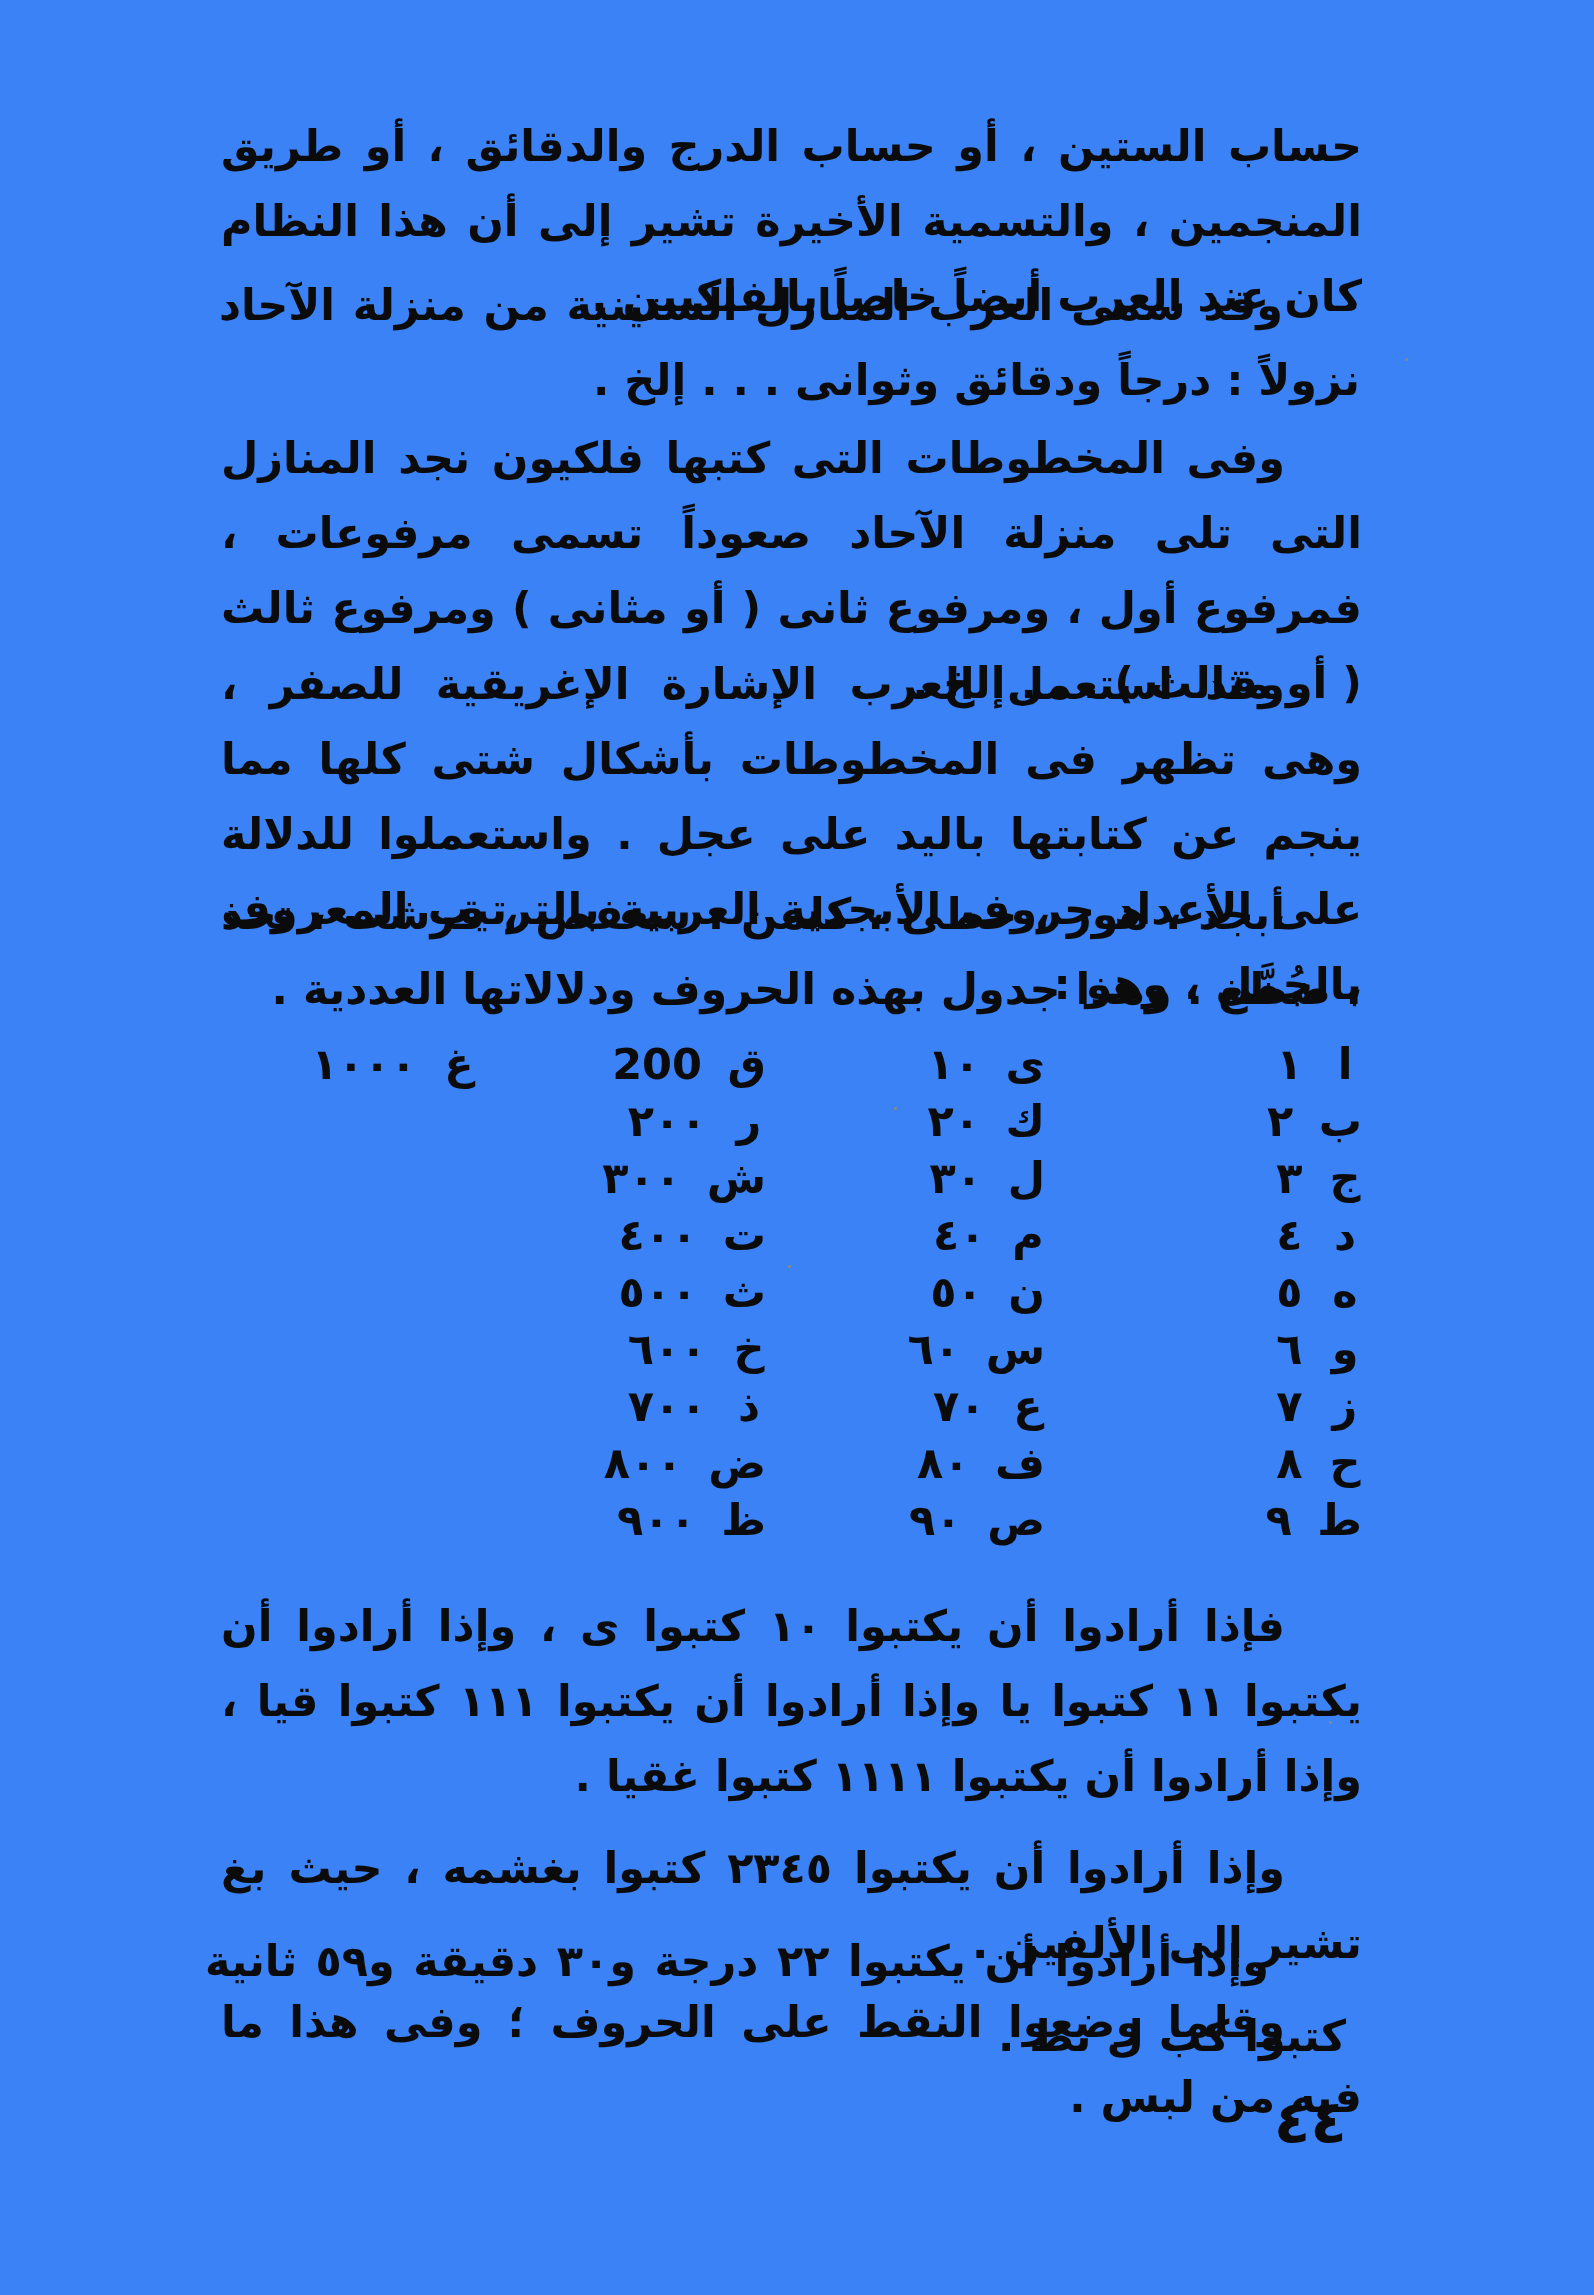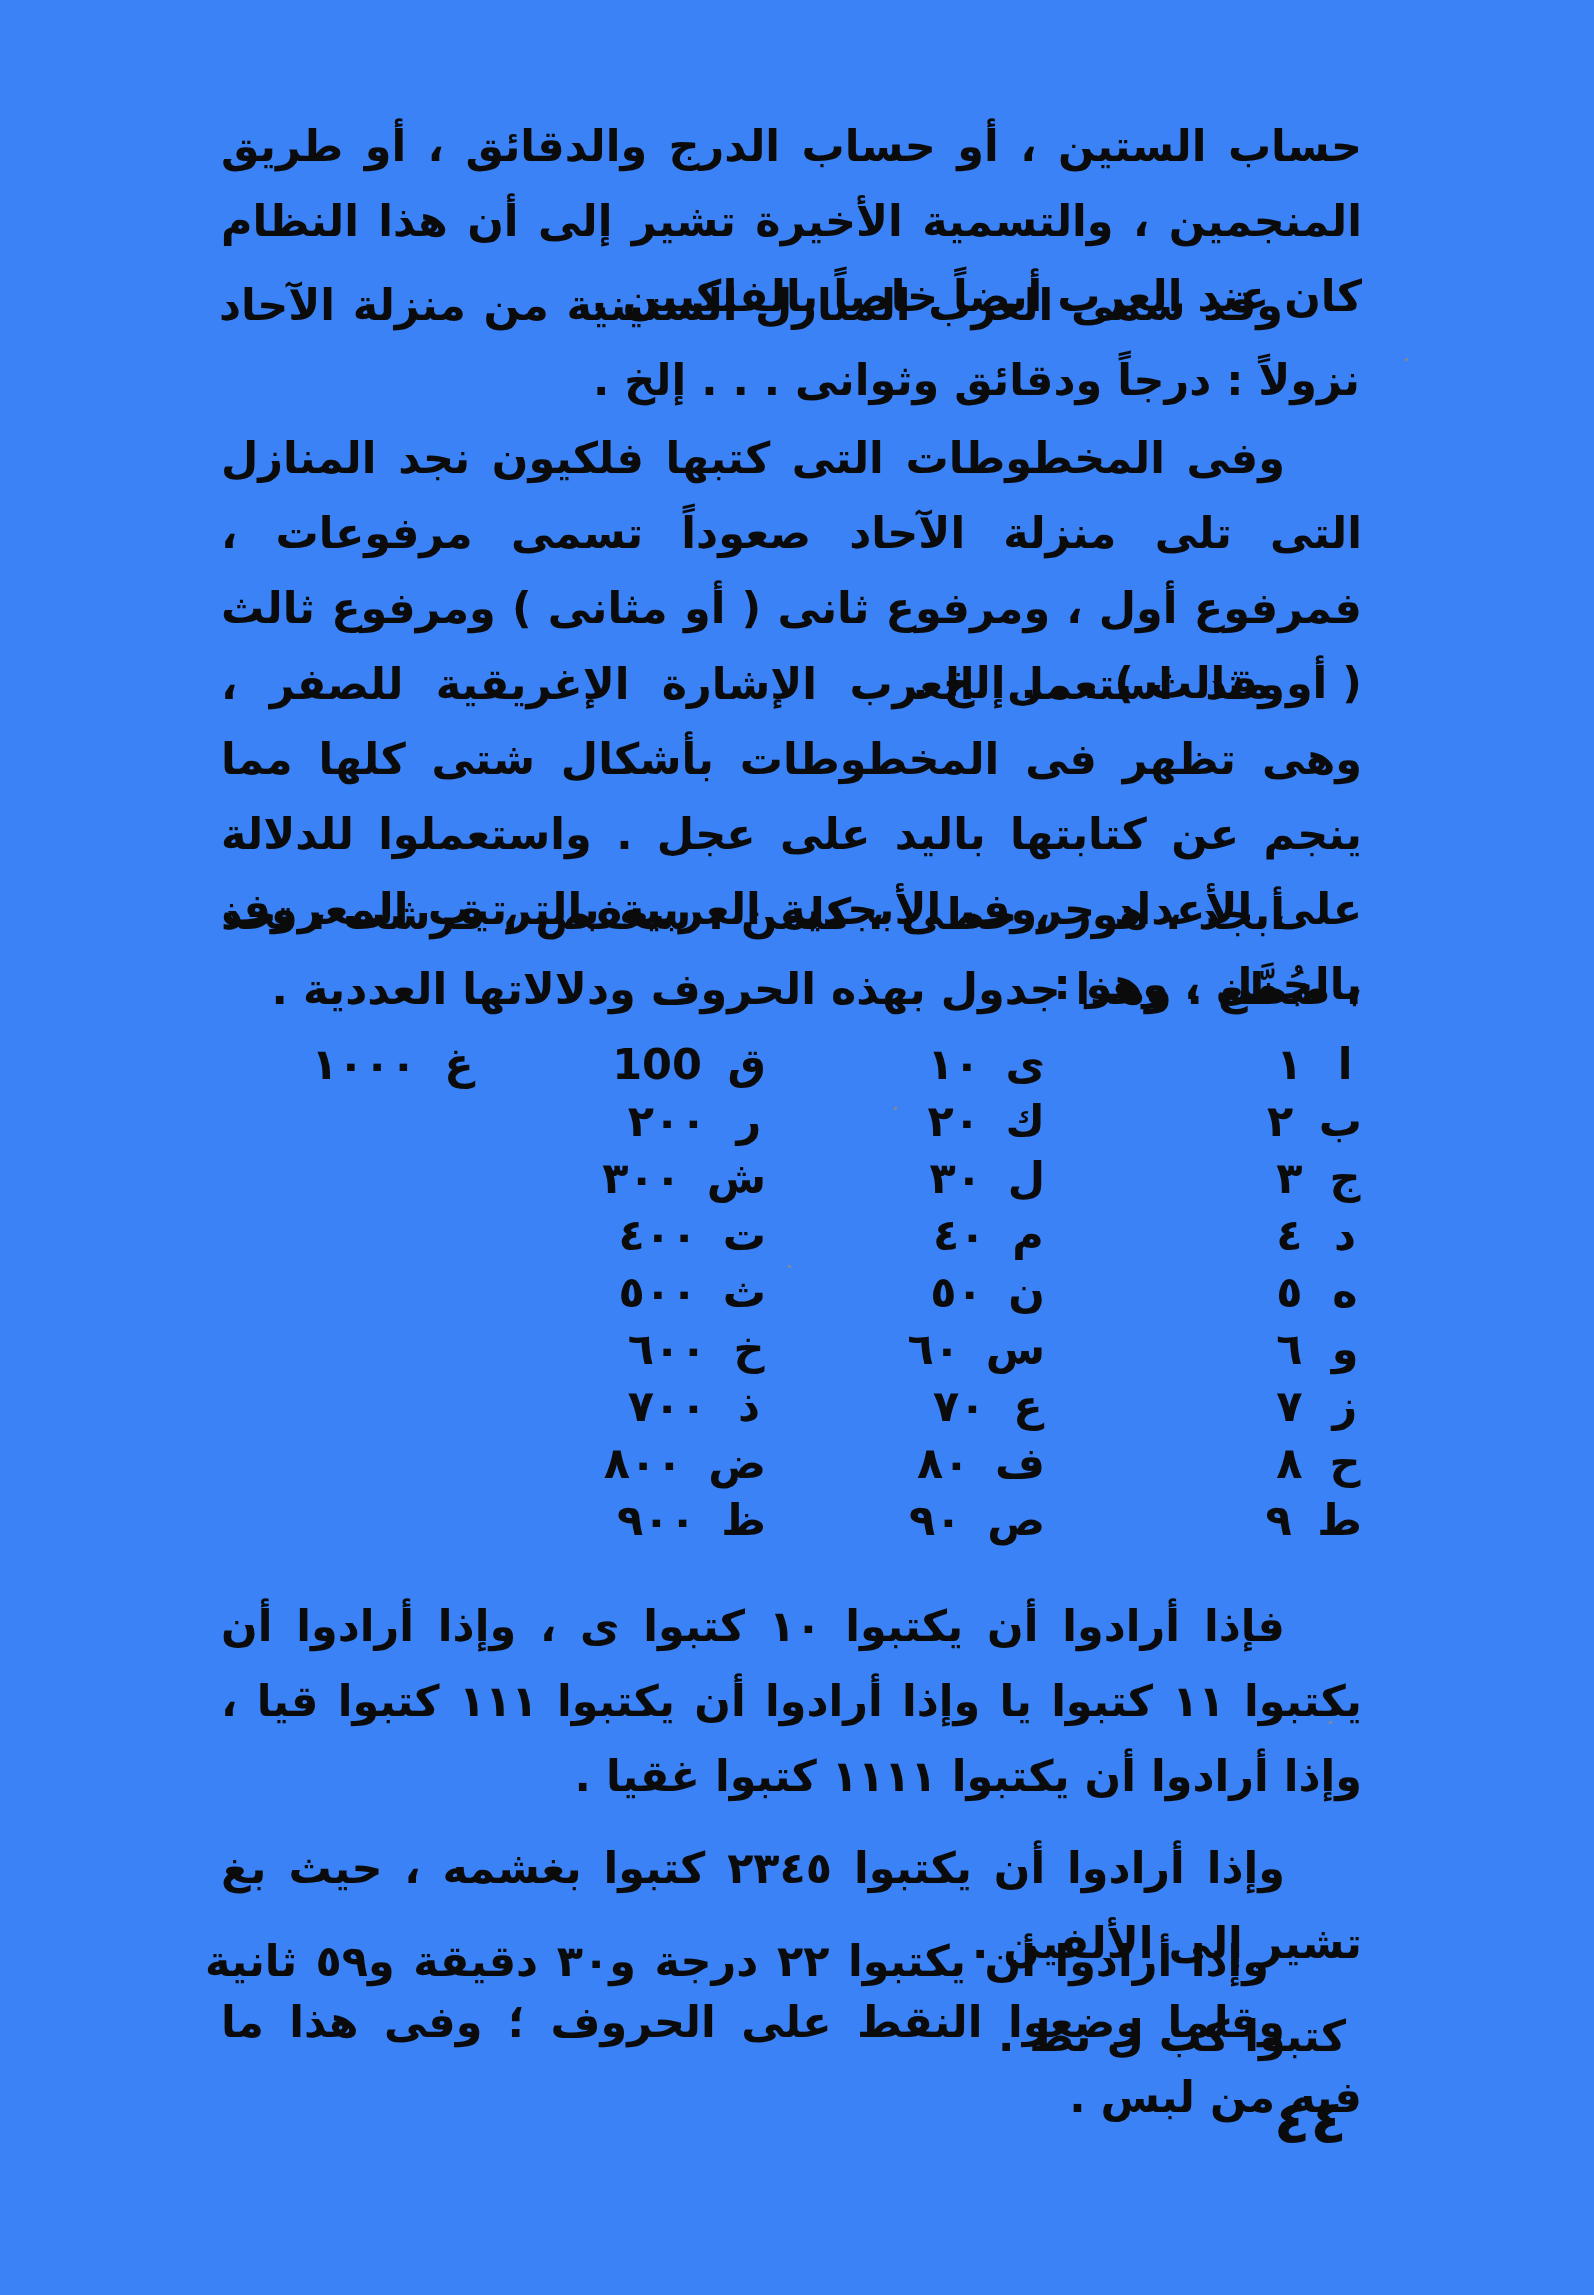--- a/index.html
+++ b/index.html
@@ -91,21 +91,21 @@
         <div class="cell col-0">
           <span class="letter">ا</span>
           <span class="value">١</span>
         </div>
         <div class="cell col-1">
           <span class="letter">ى</span>
           <span class="value">١٠</span>
         </div>
         <div class="cell col-2">
           <span class="letter">ق</span>
-          <span class="value">100</span>
+          <span class="value">200</span>
         </div>
         <div class="cell col-3">
           <span class="letter">غ</span>
           <span class="value">١٠٠٠</span>
         </div>
       </div>
       <div class="abjad-row">
         <div class="cell col-0">
           <span class="letter">ب</span>
           <span class="value">٢</span>

